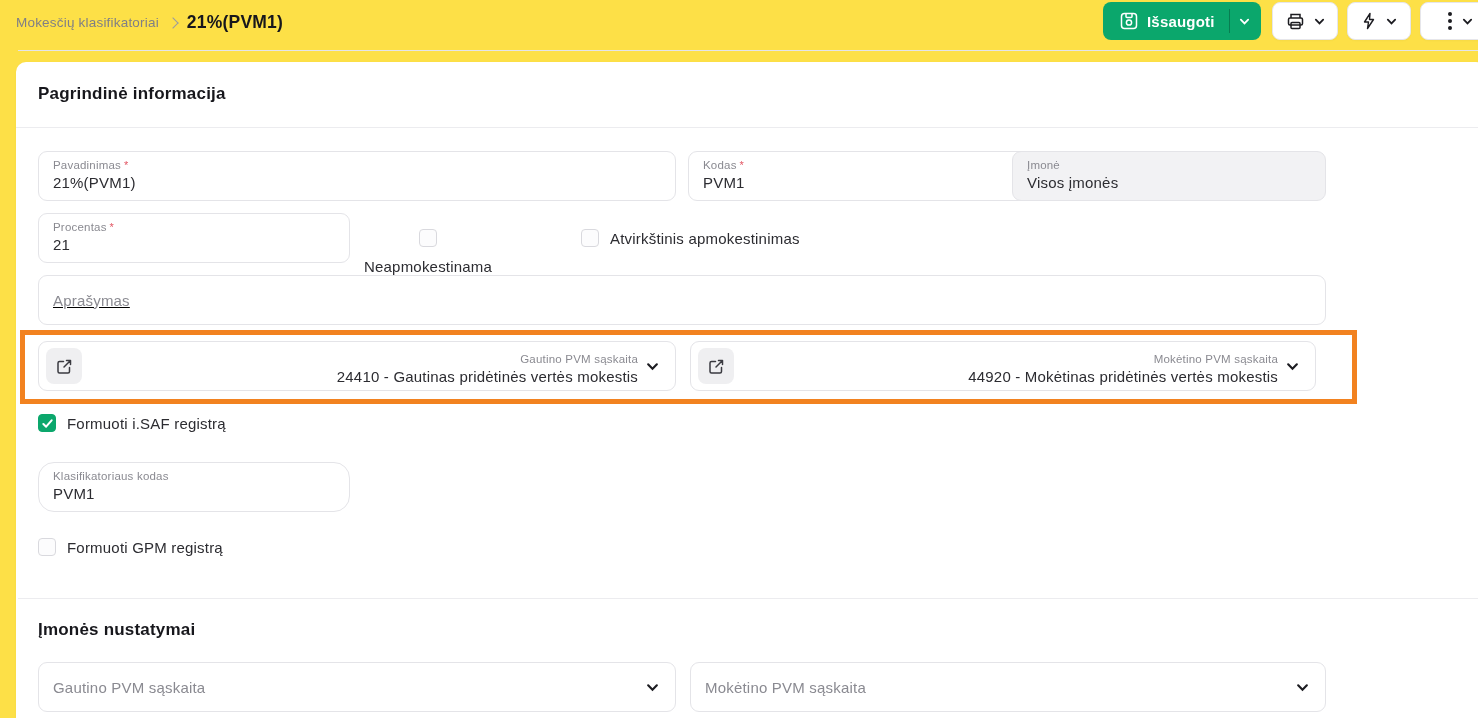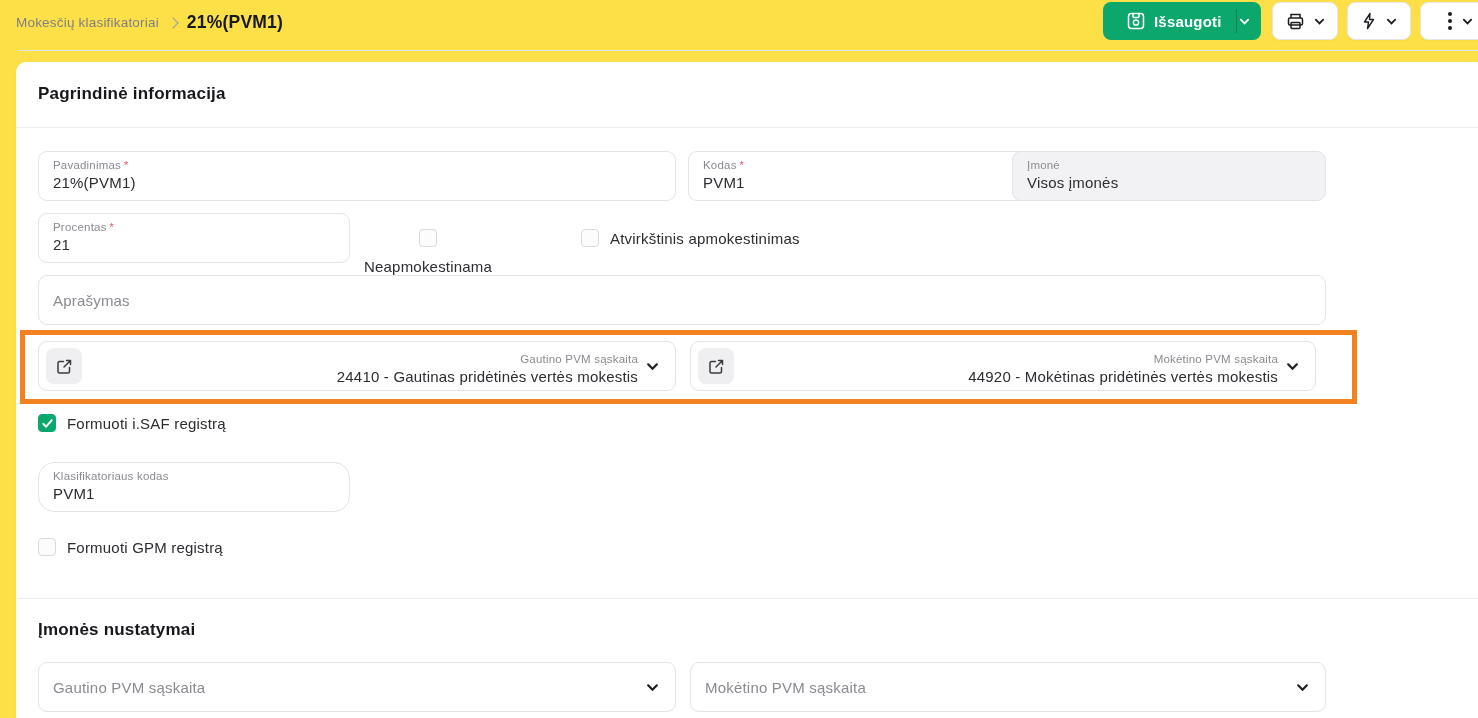--- a/index.html
+++ b/index.html
@@ -9,21 +9,21 @@
 
   
   .topbar { position:absolute; left:0; top:0; width:1478px; height:50px; }
   .breadcrumb-wrap { position:absolute; left:16px; top:0; height:44px; display:flex; align-items:center; gap:10px; }
   .crumb-parent { font-size:13.5px; color:#7f7f86; letter-spacing:.2px; }
   .crumb-sep { width:8px; height:8px; border-right:1.6px solid #9a9aa0; border-top:1.6px solid #9a9aa0; transform:rotate(45deg); margin-top:1px; }
   .crumb-current { font-size:17.5px; font-weight:bold; color:#17171c; letter-spacing:.2px; }
 
   .btn { position:absolute; top:2px; height:38px; border-radius:8px; display:flex; align-items:center; justify-content:center; cursor:pointer; }
   .btn-white { background:#fff; border:1px solid #e6e6ea; box-shadow:0 1px 2px rgba(0,0,0,.03); gap:9px; }
-  .btn-save { left:1103px; width:158px; background:var(--green); color:#fff; border:none; padding:8px; }
+  .btn-save { left:1103px; width:158px; background:var(--green); color:#fff; border:none; padding:1px; }
   .save-main { display:flex; align-items:center; gap:9px; padding:0 14px 0 16px; height:100%; }
   .save-label { font-size:15px; font-weight:bold; letter-spacing:.2px; }
   .save-split { width:1px; height:24px; background:rgba(0,0,0,.25); }
   .save-caret { display:flex; align-items:center; justify-content:center; width:39px; height:100%; }
   .btn-print { left:1272px; width:66px; }
   .btn-flash { left:1347px; width:64px; }
   .btn-kebab { left:1420px; width:80px; }
   .chev { width:11px; height:11px; flex:none; }
   .topbar-divider { position:absolute; left:18px; right:0; top:50px; height:1px; background:#e4e4e8; }
 
@@ -165,21 +165,21 @@
     </div>
     <div class="cbrow" style="left:348px; top:167px;flex-direction:column;">
       <span class="cb"></span>
       <span class="cb-label">Neapmokestinama</span>
     </div>
     <div class="cbrow" style="left:565px; top:167px;">
       <span class="cb"></span>
       <span class="cb-label">Atvirkštinis apmokestinimas</span>
     </div>
 
-    <div class="field textarea" style="left:22px; top:213px; width:1288px;">
+    <div class="field textarea" style="left:22px; top:213px; width:1288px;text-decoration:underline;">
       <span class="f-placeholder">Aprašymas</span>
     </div>
 
     <div class="highlight-box"></div>
 
     <div class="dropdown" style="left:22px; top:279px; width:638px;">
       <button class="dd-iconbtn">
         <svg width="17" height="17" viewBox="0 0 17 17" fill="none" stroke="#3a3a40" stroke-width="1.5" stroke-linecap="round" stroke-linejoin="round">
           <path d="M13.5 9.5 v4 a1.5 1.5 0 0 1 -1.5 1.5 h-8.5 a1.5 1.5 0 0 1 -1.5 -1.5 v-8.5 a1.5 1.5 0 0 1 1.5 -1.5 h4"></path>
           <path d="M10.5 2.5 h4 v4 M14.5 2.5 L8 9"></path>

